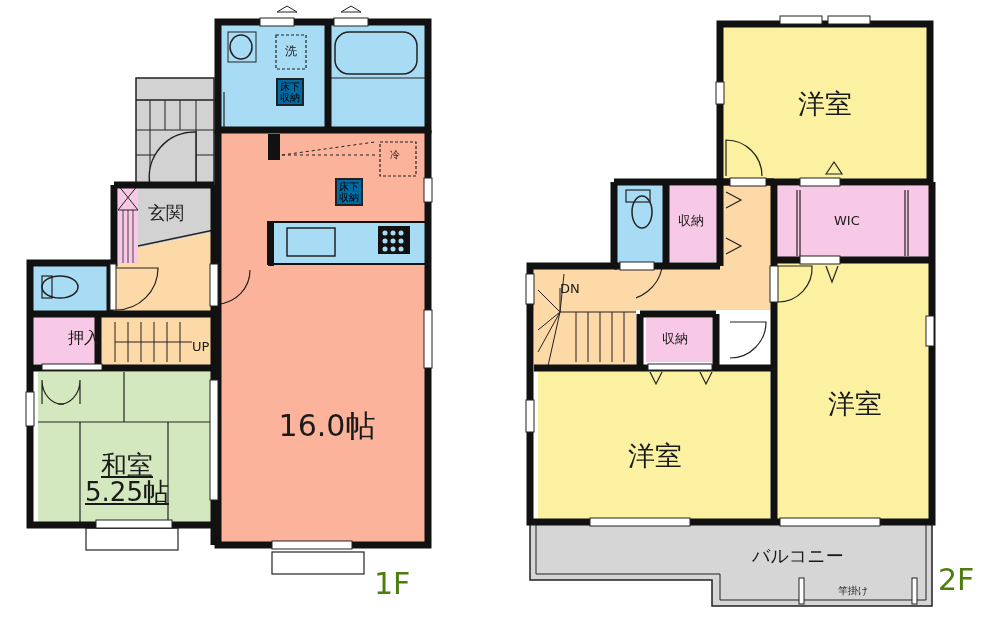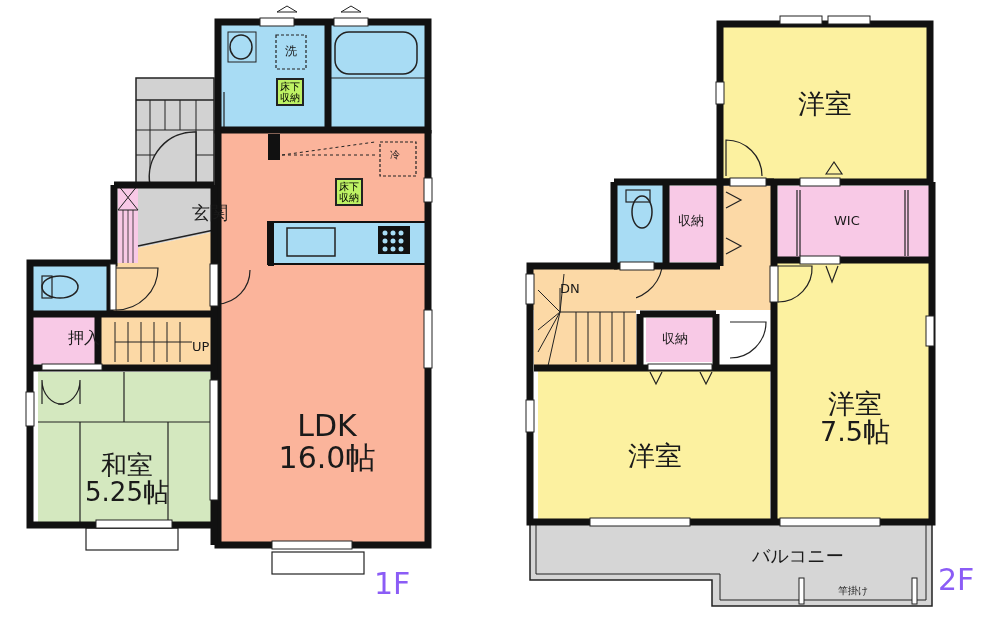--- a/index.html
+++ b/index.html
@@ -5,23 +5,23 @@
   html, body { margin: 0; padding: 0; background: #ffffff; }
   body { width: 1000px; height: 623px; position: relative; overflow: hidden;
          font-family: "DejaVu Sans", "Liberation Sans", sans-serif; }
   svg { position: absolute; left: 0; top: 0; }
   .lbl { position: absolute; color: #1a1a1a; text-align: center; line-height: 1.05;
          font-family: "DejaVu Sans", sans-serif; white-space: nowrap; }
   .big { font-size: 30px; margin-top: 24px; }
   .med { font-size: 18px; }
   .sm  { font-size: 13px; }
   .xs  { font-size: 10px; }
-  .tag { position: absolute; border: 2px solid #222; background: #bef264;
+  .tag { position: absolute; border: 2px solid #222; background: #0369a1;
          font-size: 10px; line-height: 1.1; text-align: center; padding: 1px 2px; }
-  .floor { position: absolute; font-size: 30px; color: #8b5cf6; font-family: "DejaVu Sans", sans-serif; }
+  .floor { position: absolute; font-size: 30px; color: #4d7c0f; font-family: "DejaVu Sans", sans-serif; }
 </style>
 </head>
 <body>
 
 <svg width="1000" height="623" viewBox="0 0 1000 623">
 
   <g>
 
     <rect x="136" y="78" width="78" height="107" fill="#d2d2d2" stroke="#222" stroke-width="1.5"></rect>
     <line x1="136" y1="100" x2="214" y2="100" stroke="#222" stroke-width="1.5"></line>
@@ -236,28 +236,27 @@
       <rect x="620" y="262" width="34" height="8"></rect>
       <rect x="648" y="364" width="64" height="6"></rect>
       <rect x="770" y="266" width="8" height="36"></rect>
       <rect x="526" y="274" width="8" height="30"></rect>
       <rect x="730" y="178" width="36" height="8"></rect>
     </g>
   </g>
 </svg>
 
 <div class="lbl big" style="left:262px;top:386px;width:130px;">
-  <div>LDK</div>
   <div>16.0帖</div>
 </div>
-<div class="lbl big" style="left:62px;top:428px;width:130px;font-size:26px;">
+<div class="lbl big" style="left:62px;top:428px;width:130px;font-size:26px;text-decoration:underline;">
   <div>和室</div>
   <div>5.25帖</div>
 </div>
-<div class="lbl med" style="left:148px;top:204px;margin-left:44px;">玄関</div>
+<div class="lbl med" style="left:148px;top:204px;">玄関</div>
 <div class="lbl med" style="left:44px;top:330px;font-size:16px;margin-left:24px;">押入</div>
 <div class="lbl sm" style="left:192px;top:340px;">UP</div>
 <div class="tag" style="left:276px;top:78px;">
   <div>床下</div>
   <div>収納</div>
 </div>
 <div class="tag" style="left:335px;top:178px;">
   <div>床下</div>
   <div>収納</div>
 </div>
@@ -266,21 +265,20 @@
 <div class="floor" style="left:374px;top:566px;">1F</div>
 
 <div class="lbl big" style="left:765px;top:66px;width:120px;font-size:27px;">
   <div>洋室</div>
 </div>
 <div class="lbl big" style="left:590px;top:418px;width:130px;font-size:27px;">
   <div>洋室</div>
 </div>
 <div class="lbl big" style="left:800px;top:366px;width:110px;font-size:27px;">
   <div>洋室</div>
-  <div>7.5帖</div>
 </div>
 <div class="lbl sm" style="left:834px;top:214px;">WIC</div>
 <div class="lbl sm" style="left:678px;top:214px;">収納</div>
 <div class="lbl sm" style="left:662px;top:332px;">収納</div>
 <div class="lbl sm" style="left:560px;top:282px;">DN</div>
 <div class="lbl med" style="left:752px;top:547px;">バルコニー</div>
 <div class="lbl xs" style="left:838px;top:586px;">竿掛け</div>
 <div class="floor" style="left:938px;top:562px;">2F</div>
 
 </body></html>

